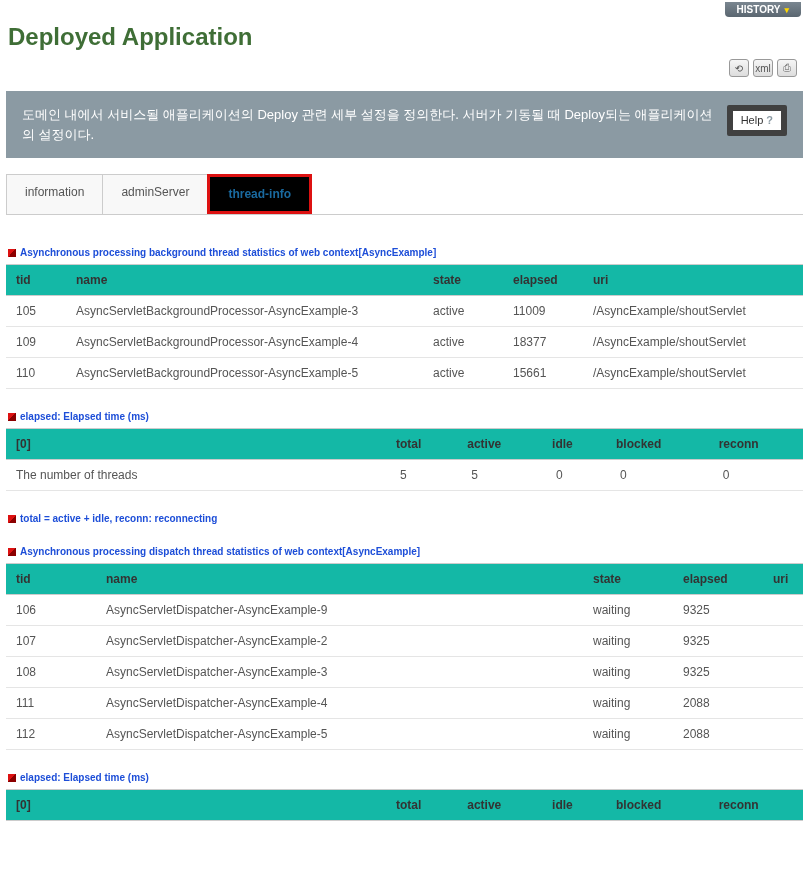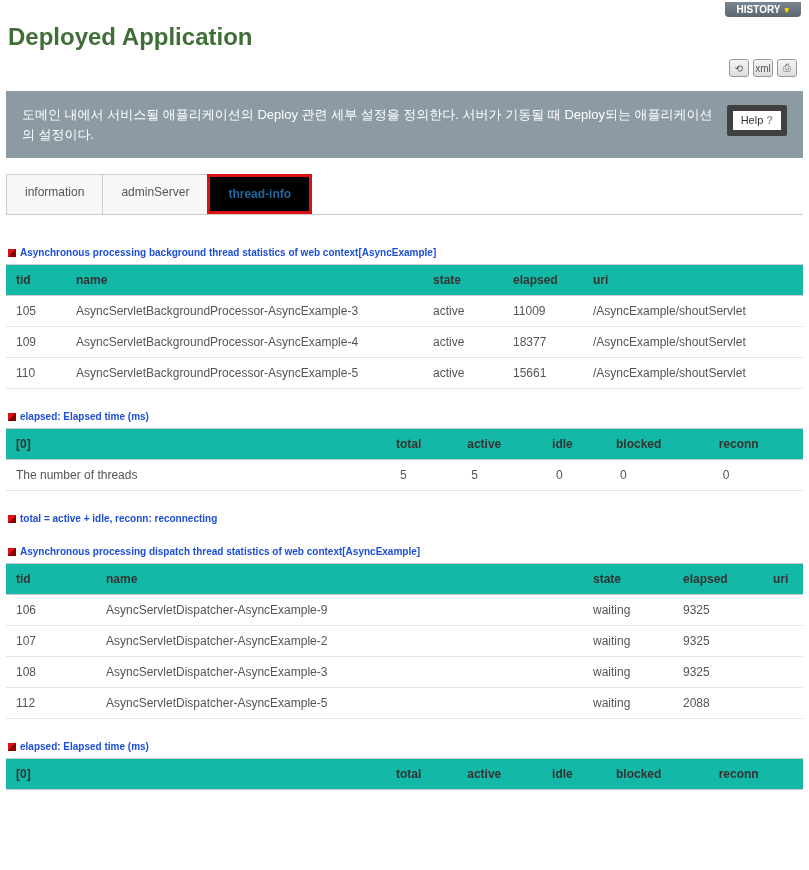--- a/index.html
+++ b/index.html
@@ -263,20 +263,27 @@
         <td class="left"></td>
       </tr>
       <tr>
         <td class="left">108</td>
         <td class="left">AsyncServletDispatcher-AsyncExample-3</td>
         <td class="left">waiting</td>
         <td class="left">9325</td>
         <td class="left"></td>
       </tr>
       <tr>
+        <td class="left">111</td>
+        <td class="left">AsyncServletDispatcher-AsyncExample-4</td>
+        <td class="left">waiting</td>
+        <td class="left">2088</td>
+        <td class="left"></td>
+      </tr>
+      <tr>
         <td class="left">112</td>
         <td class="left">AsyncServletDispatcher-AsyncExample-5</td>
         <td class="left">waiting</td>
         <td class="left">2088</td>
         <td class="left"></td>
       </tr>
     </tbody>
 </table>
 
 <div class="section-title">elapsed: Elapsed time (ms)</div>

